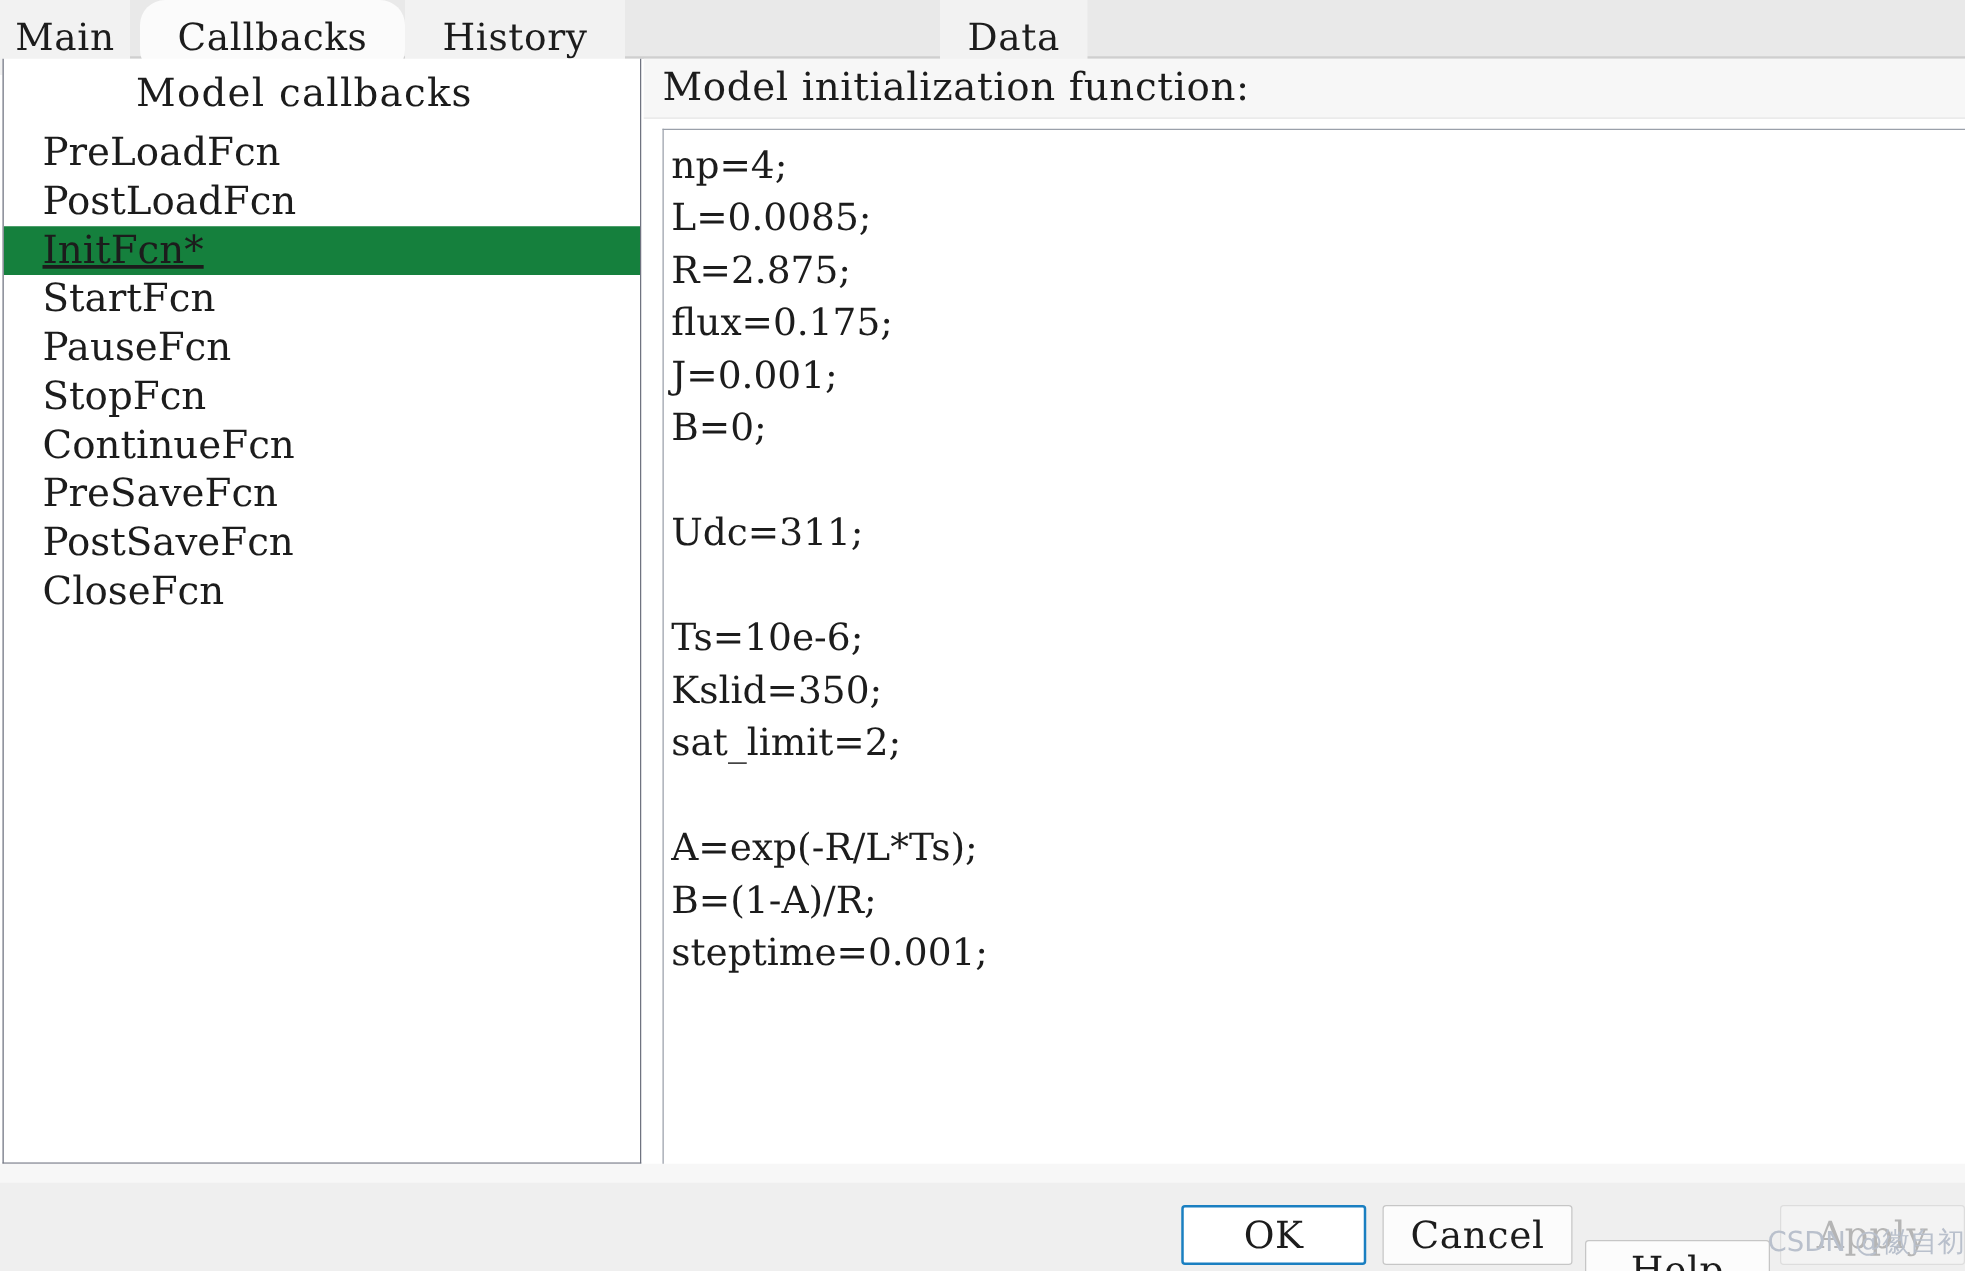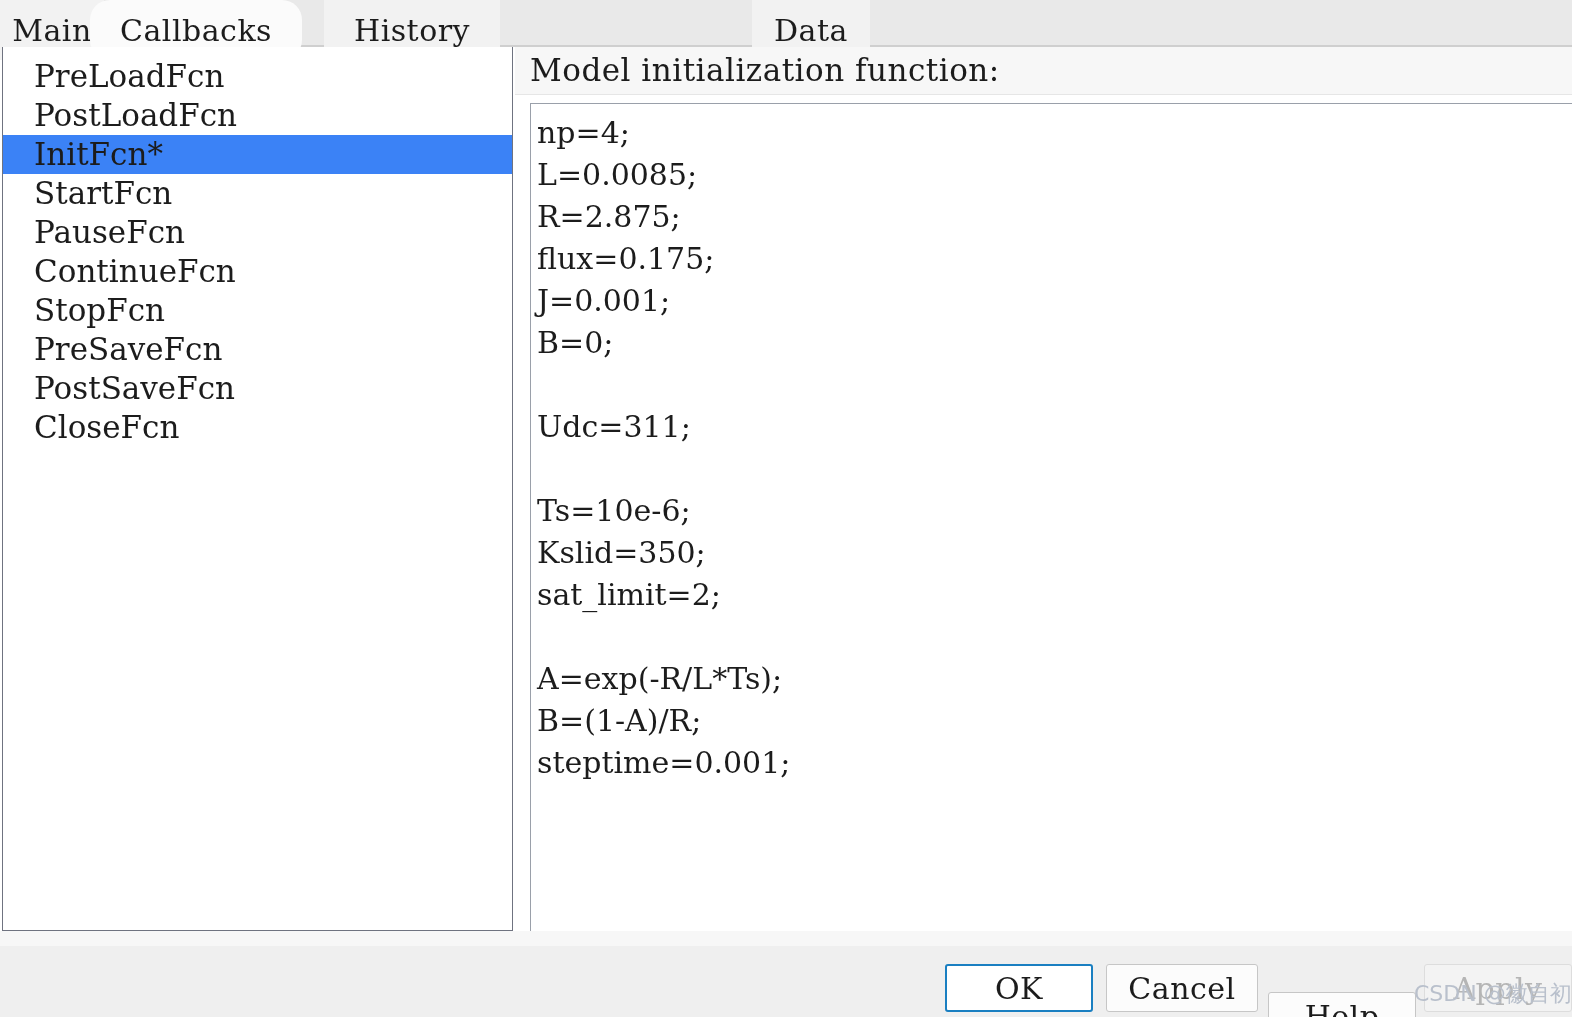--- a/index.html
+++ b/index.html
@@ -79,21 +79,22 @@
     height: 39px;
     line-height: 39px;
     padding-left: 31px;
     font-family: "DejaVu Serif", serif;
     font-size: 31px;
     color: #1c1c1c;
     white-space: nowrap;
     letter-spacing: 0px;
   }
   .list-item.selected {
-    background: #3b82f6;
+    background: #15803d;
+    text-decoration: underline;
   }
 
   
   .code-header-bg {
     position: absolute;
     left: 515px; top: 47px;
     width: 1057px;
     height: 48px;
     background: #f7f7f7;
     border-bottom: 1px solid #e6e6e6;
@@ -182,34 +183,35 @@
     letter-spacing: 0px;
     pointer-events: none;
   }
 </style>
 </head>
 <body>
 
 <div class="tabbar">
   <div class="tabbar-underline"></div>
 <div class="tab" style="left: 0px; width: 104px;">Main</div>
-    <div class="tab active" style="left: 90px; width: 212px; border-radius: 20px;">Callbacks</div>
+    <div class="tab active" style="left: 112px; width: 212px; border-radius: 20px;">Callbacks</div>
     <div class="tab" style="left: 324px; width: 176px;">History</div>
     <div class="tab" style="left: 752px; width: 118px;">Data</div>
   </div>
 
 <div class="list-panel">
+  <div class="list-title">Model callbacks</div>
   <div class="list-items">
       <div class="list-item">PreLoadFcn</div>
       <div class="list-item">PostLoadFcn</div>
       <div class="list-item selected">InitFcn*</div>
       <div class="list-item">StartFcn</div>
       <div class="list-item">PauseFcn</div>
+      <div class="list-item">StopFcn</div>
       <div class="list-item">ContinueFcn</div>
-      <div class="list-item">StopFcn</div>
       <div class="list-item">PreSaveFcn</div>
       <div class="list-item">PostSaveFcn</div>
       <div class="list-item">CloseFcn</div>
     </div>
 </div>
 
 <div class="code-header-bg"></div>
 <div class="code-label">Model initialization function:</div>
 <div class="code-area">
     <div class="code-line">np=4;</div>

